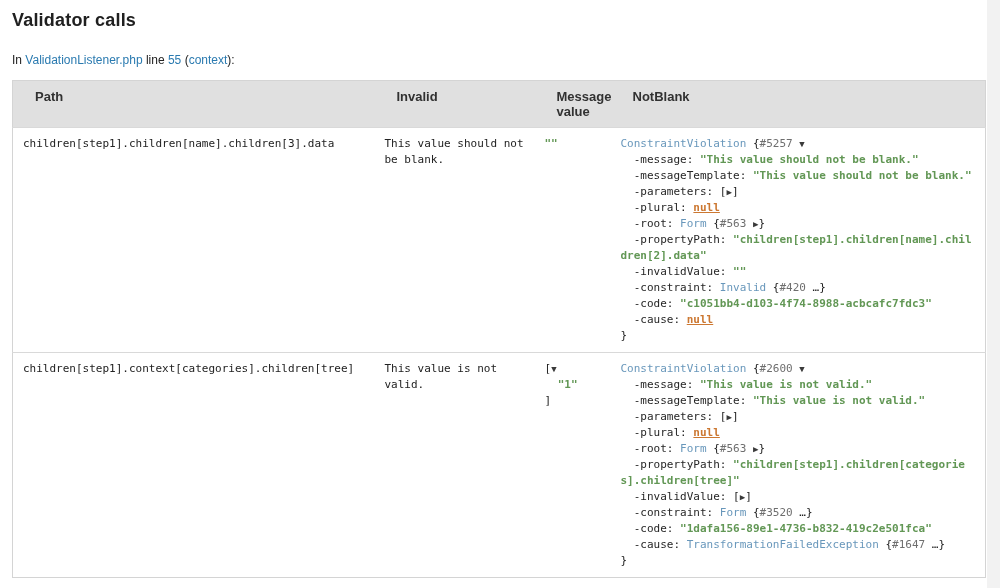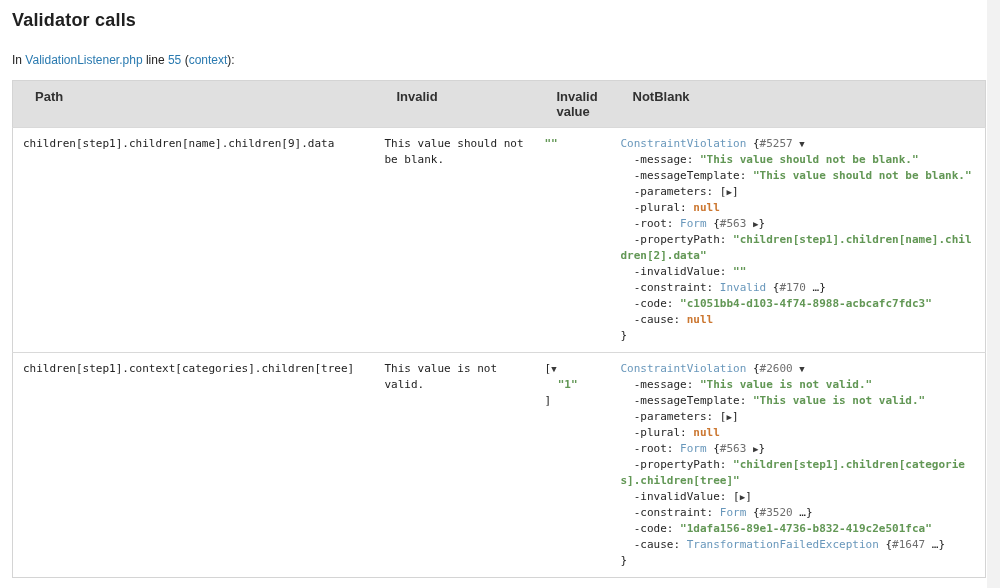--- a/index.html
+++ b/index.html
@@ -33,21 +33,21 @@
   }
   tbody tr td { border-top:1px solid #d9d9d9; }
   .mono {
     font-family:"DejaVu Sans Mono", monospace;
     font-size:11px; line-height:16px; color:#222;
   }
   td.path-col { word-break:break-all; }
   .dump-line { white-space:pre-wrap; word-break:break-all; min-height:16px; }
   .tok-note  { color:#6897bb;text-align:center; }
   .tok-str   { color:#629755; font-weight:bold; }
-  .tok-const { color:#cc7832; font-weight:bold; }
+  .tok-const { color:#cc7832; font-weight:bold;text-decoration:underline; }
   .tok-ref   { color:#6e6e6e; }
   .tok-prop  { color:#262626; }
   .tok-punct { color:#222222; }
   .tok-toggle{ color:#3a3a3a; font-size:9px; cursor:pointer; }
 </style>
 </head>
 <body>
 
 <div class="page">
   <h1 class="title">Validator calls</h1>
@@ -64,41 +64,41 @@
     <colgroup>
       <col style="width:362px">
       <col style="width:160px">
       <col style="width:76px">
       <col style="width:375px">
     </colgroup>
     <thead>
       <tr>
         <th>Path</th>
         <th>Invalid</th>
-        <th>Invalid value</th>
+        <th>Message value</th>
         <th>NotBlank</th>
       </tr>
     </thead>
     <tbody>
       <tr>
-        <td class="mono path-col">children[step1].children[name].children[9].data</td>
+        <td class="mono path-col">children[step1].children[name].children[3].data</td>
         <td class="mono">This value should not be blank.</td>
         <td class="mono">
             <div class="dump-line"><span class="tok-str">""</span></div>
           </td>
         <td class="mono">
             <div class="dump-line"><span class="tok-note">ConstraintViolation</span><span class="tok-punct"> {</span><span class="tok-ref">#5257</span><span class="tok-punct"> </span><span class="tok-toggle">▼</span></div>
             <div class="dump-line"><span class="tok-prop">  -message: </span><span class="tok-str">"This value should not be blank."</span></div>
             <div class="dump-line"><span class="tok-prop">  -messageTemplate: </span><span class="tok-str">"This value should not be blank."</span></div>
             <div class="dump-line"><span class="tok-prop">  -parameters: </span><span class="tok-punct">[</span><span class="tok-toggle">▶</span><span class="tok-punct">]</span></div>
             <div class="dump-line"><span class="tok-prop">  -plural: </span><span class="tok-const">null</span></div>
             <div class="dump-line"><span class="tok-prop">  -root: </span><span class="tok-note">Form</span><span class="tok-punct"> {</span><span class="tok-ref">#563</span><span class="tok-punct"> </span><span class="tok-toggle">▶</span><span class="tok-punct">}</span></div>
             <div class="dump-line"><span class="tok-prop">  -propertyPath: </span><span class="tok-str">"children[step1].children[name].children[2].data"</span></div>
             <div class="dump-line"><span class="tok-prop">  -invalidValue: </span><span class="tok-str">""</span></div>
-            <div class="dump-line"><span class="tok-prop">  -constraint: </span><span class="tok-note">Invalid</span><span class="tok-punct"> {</span><span class="tok-ref">#170</span><span class="tok-punct"> …}</span></div>
+            <div class="dump-line"><span class="tok-prop">  -constraint: </span><span class="tok-note">Invalid</span><span class="tok-punct"> {</span><span class="tok-ref">#420</span><span class="tok-punct"> …}</span></div>
             <div class="dump-line"><span class="tok-prop">  -code: </span><span class="tok-str">"c1051bb4-d103-4f74-8988-acbcafc7fdc3"</span></div>
             <div class="dump-line"><span class="tok-prop">  -cause: </span><span class="tok-const">null</span></div>
             <div class="dump-line"><span class="tok-punct">}</span></div>
           </td>
       </tr>
       <tr>
         <td class="mono path-col">children[step1].context[categories].children[tree]</td>
         <td class="mono">This value is not valid.</td>
         <td class="mono">
             <div class="dump-line"><span class="tok-punct">[</span><span class="tok-toggle">▼</span></div>

